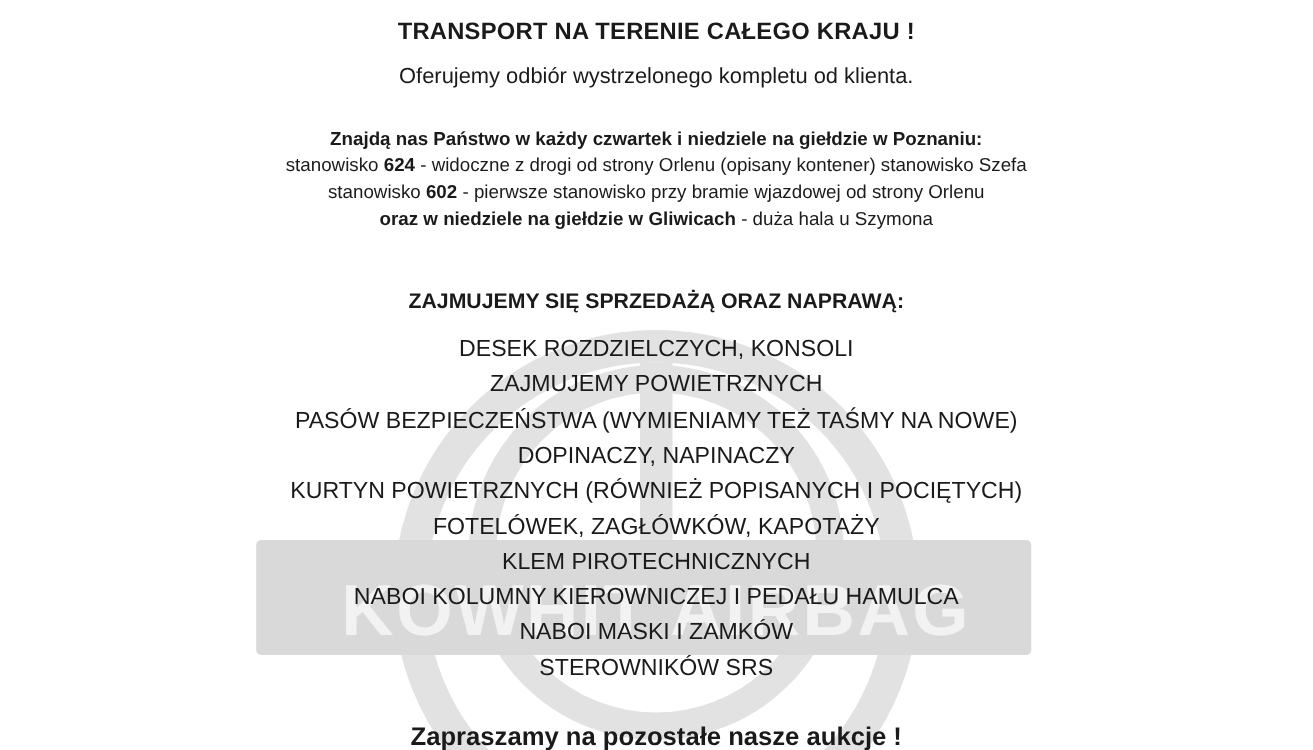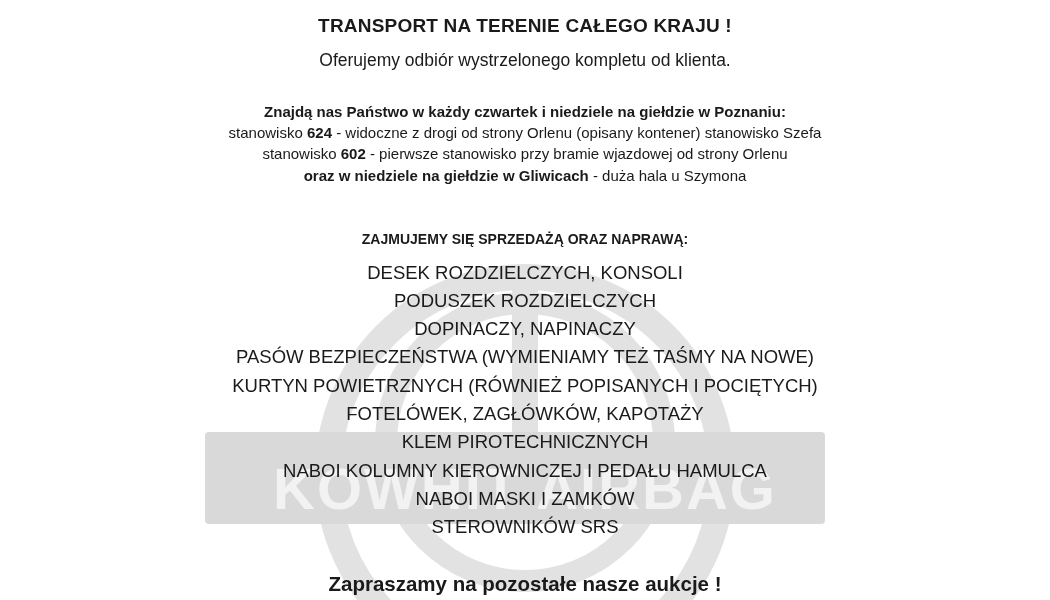--- a/index.html
+++ b/index.html
@@ -121,21 +121,21 @@
     font-weight: normal;
   }
   .market-line b {
     font-weight: bold;
   }
   .market-line.strong-lead b {
     font-weight: bold;
   }
   .services-head {
     margin-top: 45px;
-    font-size: 14px;
+    font-size: 17px;
     font-weight: bold;
   }
   .services-list {
     list-style: none;
     margin: 8px 0 0 0;
     padding: 0;
   }
   .services-list li {
     font-size: 18.5px;
     line-height: 1.53;
@@ -178,23 +178,23 @@
 
     <div class="market-line strong-lead">
       <span></span><b>oraz w niedziele na giełdzie w Gliwicach</b><span> - duża hala u Szymona</span>
     </div>
   </div>
 
   <h2 class="services-head">ZAJMUJEMY SIĘ SPRZEDAŻĄ ORAZ NAPRAWĄ:</h2>
 
   <ul class="services-list">
     <li>DESEK ROZDZIELCZYCH, KONSOLI</li>
-    <li>PODUSZEK ROZDZIELCZYCH</li>
+    <li>ZAJMUJEMY POWIETRZNYCH</li>
+    <li>PASÓW BEZPIECZEŃSTWA (WYMIENIAMY TEŻ TAŚMY NA NOWE)</li>
     <li>DOPINACZY, NAPINACZY</li>
-    <li>PASÓW BEZPIECZEŃSTWA (WYMIENIAMY TEŻ TAŚMY NA NOWE)</li>
     <li>KURTYN POWIETRZNYCH (RÓWNIEŻ POPISANYCH I POCIĘTYCH)</li>
     <li>FOTELÓWEK, ZAGŁÓWKÓW, KAPOTAŻY</li>
     <li>KLEM PIROTECHNICZNYCH</li>
     <li>NABOI KOLUMNY KIEROWNICZEJ I PEDAŁU HAMULCA</li>
     <li>NABOI MASKI I ZAMKÓW</li>
     <li>STEROWNIKÓW SRS</li>
   </ul>
 
   <div class="footer">Zapraszamy na pozostałe nasze aukcje !</div>
 

